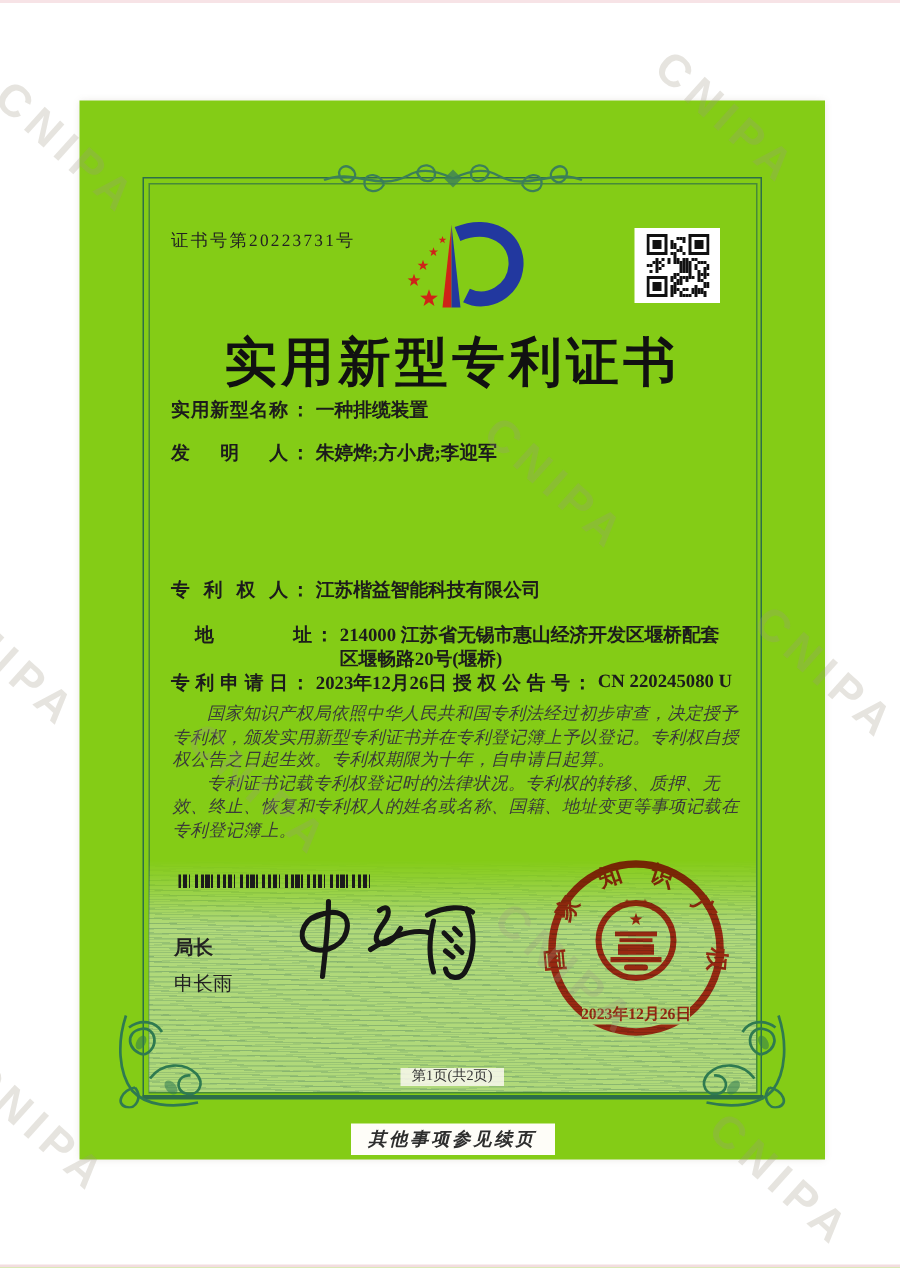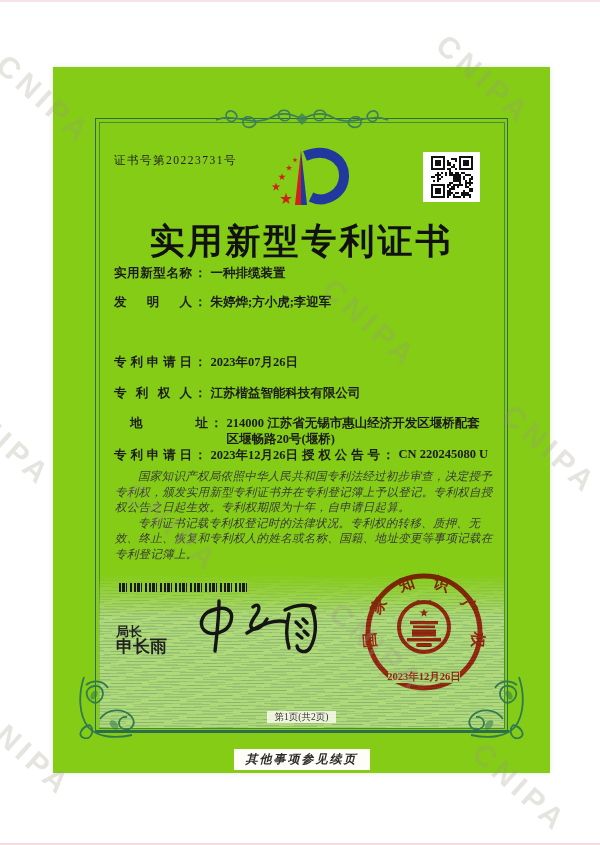--- a/index.html
+++ b/index.html
@@ -45,22 +45,22 @@
 
   .body-text{position:absolute;left:62px;top:402px;width:378px;z-index:4;font-size:11.5px;line-height:15.5px;
              color:#3a3a3a;font-style:italic;letter-spacing:.3px;}
   .body-text p{margin:0;text-indent:2em;}
 
   .barcode{position:absolute;left:66px;top:516px;width:130px;height:9px;z-index:4;
      background:repeating-linear-gradient(90deg,#1b1b1b 0 2px,transparent 2px 3px,#1b1b1b 3px 6px,
      transparent 6px 7px,#1b1b1b 7px 8px,transparent 8px 11px,#1b1b1b 11px 13px,transparent 13px 15px);}
   .director-title{position:absolute;left:63px;top:556px;font-family:Liberation Serif, serif;
                   font-size:13px;font-weight:bold;color:#222;z-index:4;}
-  .director-name{position:absolute;left:63px;top:568px;font-family:"Liberation Sans","DejaVu Sans",sans-serif;
-                 font-size:17px;font-weight:bold;color:#222;z-index:4;}
+  .director-name{position:absolute;left:63px;top:580px;font-family:"Liberation Sans","DejaVu Sans",sans-serif;
+                 font-size:13px;font-weight:normal;color:#222;z-index:4;}
   .signature{position:absolute;left:138px;top:530px;z-index:4;}
   .seal{position:absolute;left:308px;top:502px;z-index:5;mix-blend-mode:multiply;opacity:.95;}
 
   .page-number{position:absolute;left:0;top:644px;width:497px;text-align:center;z-index:4;font-size:9.5px;color:#333;}
   .page-number span{background:rgba(250,248,238,.85);padding:1px 8px;}
   .note{position:absolute;left:0;top:671px;width:497px;text-align:center;z-index:4;font-size:12px;
         font-style:italic;font-weight:600;color:#2e2e2e;letter-spacing:2px;margin-top:11px;}
   .note span{background:#fefdf8;padding:2px 12px;display:inline-block;}
 </style>
 </head>
@@ -279,23 +279,20 @@
     </div>
 
     <div class="doc-title">实用新型专利证书</div>
 
     <div class="field-row" style="top:198px;">
       <span class="flabel">实用新型名称</span><span class="fcolon">：</span><span class="fvalue">一种排缆装置</span>
     </div>
     <div class="field-row" style="top:227px;">
       <span class="flabel">发明人</span><span class="fcolon">：</span><span class="fvalue">朱婷烨;方小虎;李迎军</span>
     </div>
-    <div class="field-row" style="top:287px;">
-      <span class="flabel">专利申请日</span><span class="fcolon">：</span><span class="fvalue">2023年07月26日</span>
-    </div>
     <div class="field-row" style="top:318px;">
       <span class="flabel">专利权人</span><span class="fcolon">：</span><span class="fvalue">江苏楷益智能科技有限公司</span>
     </div>
     <div class="field-row" style="top:348px;margin-left:16px;">
       <span class="flabel">地址</span><span class="fcolon">：</span><span class="fvalue fvalue-wrap">214000 江苏省无锡市惠山经济开发区堰桥配套区堰畅路20号(堰桥)</span>
     </div>
     <div class="field-row" style="top:380px;width:395px;">
       <span>
         <span class="flabel">专利申请日</span><span class="fcolon">：</span><span class="fvalue">2023年12月26日</span>
       </span>

